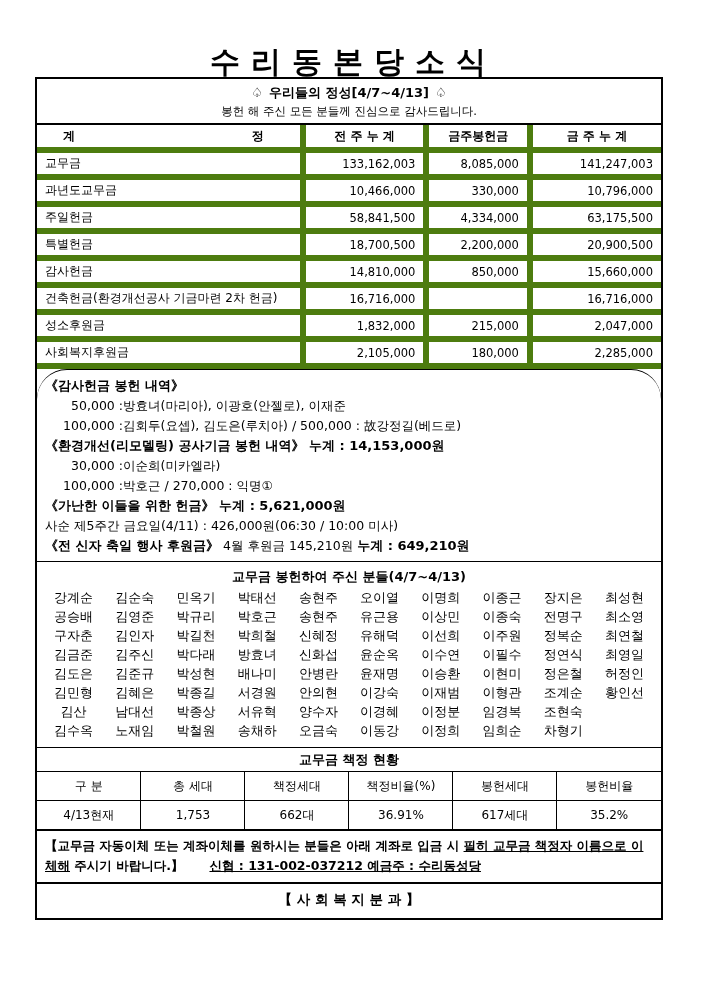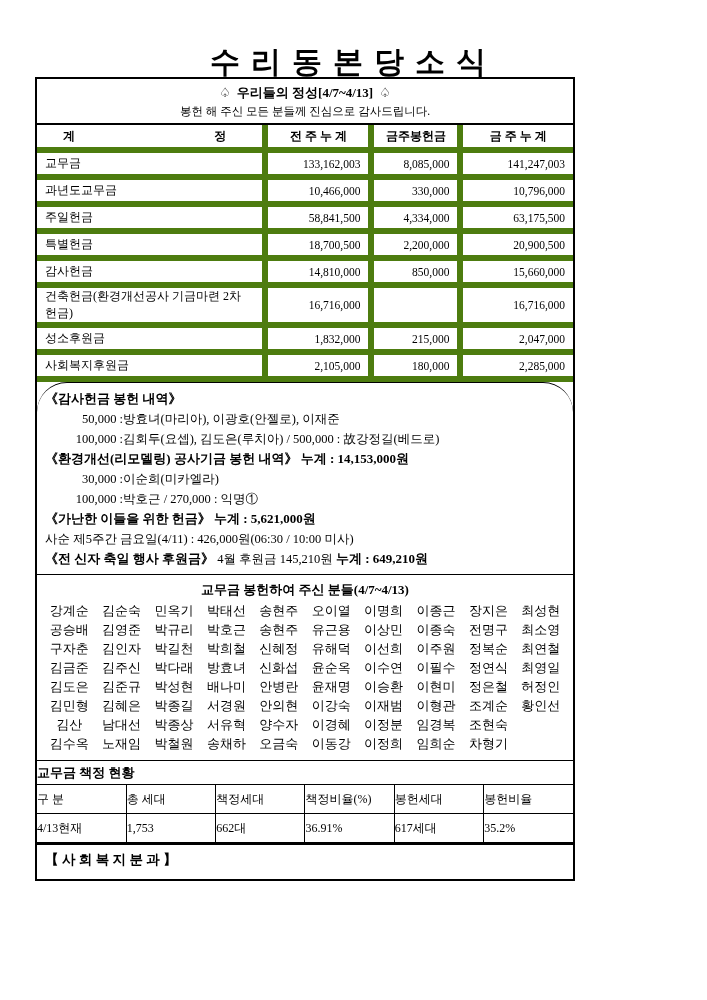--- a/index.html
+++ b/index.html
@@ -14,23 +14,22 @@
   .page-title {
     text-align: center;
     font-size: 30px; font-weight: bold;
     letter-spacing: 11px;
     padding-top: 42px;
   }
 
   .outer {
     position: absolute;
     left: 35px; top: 77px;
-    width: 540px;
+    width: 628px;
     border: 2px solid #000;
-    font-family: Liberation Serif, serif;
   }
 
   
   .head-box {
     border-bottom: 2px solid #000;
     text-align: center;
     padding: 5px 0 4px 0;
   }
   .head-box .line1 { font-size: 13px; font-weight: bold; }
   .head-box .line1 .deco { font-weight: normal; font-size: 13px; padding: 0 6px; }
@@ -82,21 +81,21 @@
     text-align: center;
     font-size: 13px;
     line-height: 19px;
   }
 
   
   .assessment-table { border-top: 1px solid #000; }
   .assessment-table td, .assessment-table th {
     border: 1px solid #000;
     font-size: 12px; font-weight: normal;
-    text-align: left;
+    text-align: center;
   }
   .assessment-table .title-cell { font-weight: bold; font-size: 13px; height: 24px; border-top: none; }
   .assessment-table th { height: 29px; width: 16.66%; }
   .assessment-table td { height: 29px; }
   .assessment-table tr > *:first-child { border-left: none; }
   .assessment-table tr > *:last-child { border-right: none; }
 
   
   .notice {
     border-top: 1px solid #000;
@@ -106,20 +105,21 @@
   }
   .notice .u { text-decoration: underline; }
   .notice .account { text-decoration: underline; margin-left: 26px; }
 
   
   .welfare {
     border-top: 2px solid #000;
     padding: 4px 8px 8px 8px;
   }
   .welfare-title {
+    text-align: center;
     font-weight: bold; font-size: 13.5px;
     line-height: 22px;
   }
   .welfare-body { font-size: 12.5px; line-height: 19px; }
   .welfare-body .lead { font-weight: bold; }
 </style>
 </head>
 <body>
 
 <div class="page">
@@ -340,19 +340,22 @@
           <td>4/13현재</td>
           <td>1,753</td>
           <td>662대</td>
           <td>36.91%</td>
           <td>617세대</td>
           <td>35.2%</td>
         </tr>
       </tbody>
     </table>
 
+    <div class="notice">
+      <span>【교무금 자동이체 또는 계좌이체를 원하시는 분들은 아래 계좌로 입금 시 </span><span class="u">필히 교무금 책정자 이름으로 이체해</span><span> 주시기 바랍니다.】</span><span class="account">신협 : 131-002-037212 예금주 : 수리동성당</span>
+    </div>
 
     <div class="welfare">
       <div class="welfare-title">【 사 회 복 지 분 과 】</div>
     </div>
 
   </div>
 </div>
 
 </body></html>

